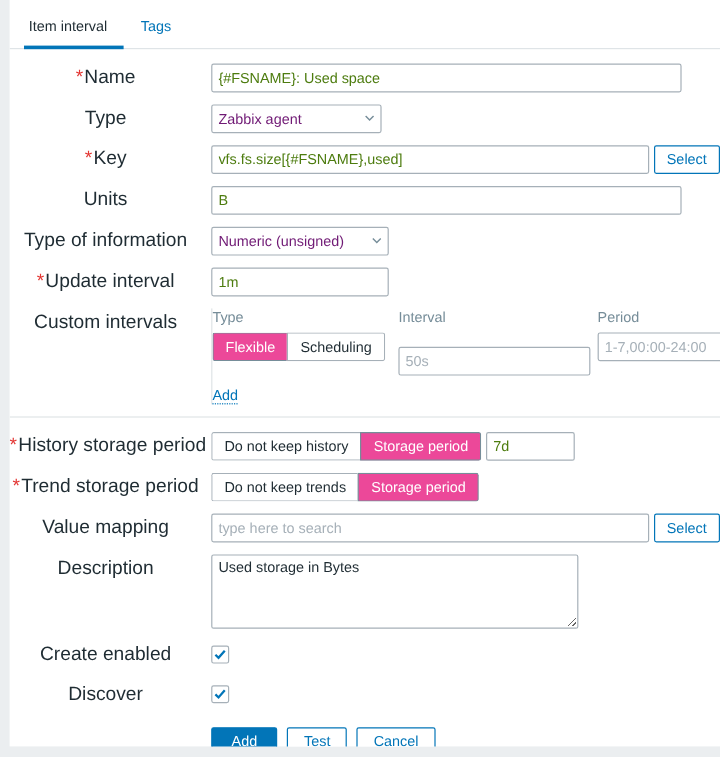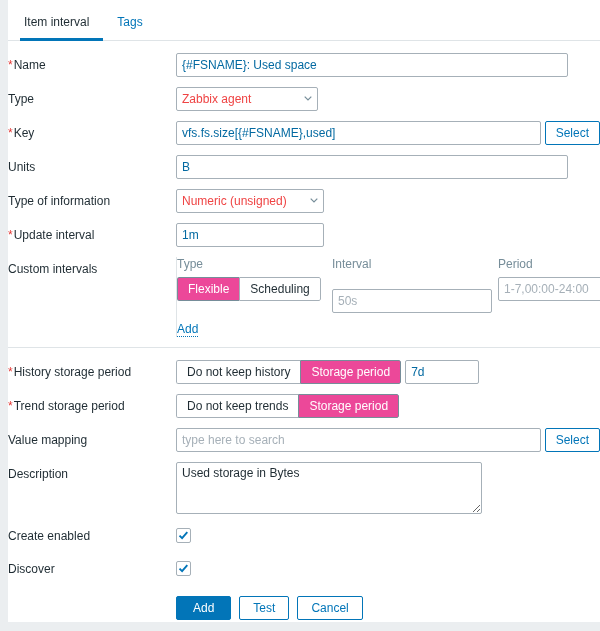--- a/index.html
+++ b/index.html
@@ -70,24 +70,24 @@
   .row {
     display: flex;
     align-items: flex-start;
     margin-bottom: 10px;
     min-height: 24px;
   }
   .row.tight { margin-bottom: 9px; }
   .label {
     width: 168px;
     min-width: 168px;
-    text-align: left;
+    text-align: center;
     padding-right: 8px;
     box-sizing: border-box;
-    font-size: 12px;
+    font-size: 16px;
     line-height: 24px;
     color: #1f2c33;
     white-space: nowrap;
   }
   .label.top { line-height: 22px; padding-top: 1px; }
   .req {
     color: #e33734;
     margin-right: 1px;
   }
   .field {
@@ -97,21 +97,21 @@
     min-width: 0;
   }
 
   input.txt, .fakeinput {
     border: 1px solid #a6b0b8;
     background: #ffffff;
     height: 24px;
     box-sizing: border-box;
     font-family: "Liberation Sans", sans-serif;
     font-size: 12px;
-    color: #0369a1;
+    color: #4d7c0f;
     padding: 0 5px;
     line-height: 22px;
     border-radius: 2px;
     outline: none;
   }
   input.txt::placeholder { color: #a6b0b8; }
 
   .w-name   { width: 392px; }
   .w-key    { width: 392px; }
   .w-units  { width: 392px; }
@@ -121,21 +121,21 @@
 
   select.sel {
     -webkit-appearance: none;
     appearance: none;
     border: 1px solid #a6b0b8;
     background: #ffffff;
     height: 24px;
     box-sizing: border-box;
     font-family: "Liberation Sans", sans-serif;
     font-size: 12px;
-    color: #ef4444;
+    color: #701a75;
     padding: 0 22px 0 5px;
     border-radius: 2px;
     outline: none;
   }
   .selwrap { position: relative; display: inline-block; }
   .selwrap .chev {
     position: absolute;
     right: 7px;
     top: 9px;
     width: 7px;
@@ -234,21 +234,21 @@
   .sep {
     height: 1px;
     background: #dfe4e7;
     margin: 4px 0 12px 0;
   }
 
   textarea.ta {
     border: 1px solid #a6b0b8;
     border-radius: 2px;
     width: 306px;
-    height: 52px;
+    height: 62px;
     box-sizing: border-box;
     font-family: "Liberation Sans", sans-serif;
     font-size: 12px;
     color: #1f2c33;
     padding: 3px 5px;
     resize: both;
     outline: none;
     line-height: 15px;
     overflow: hidden;
   }

